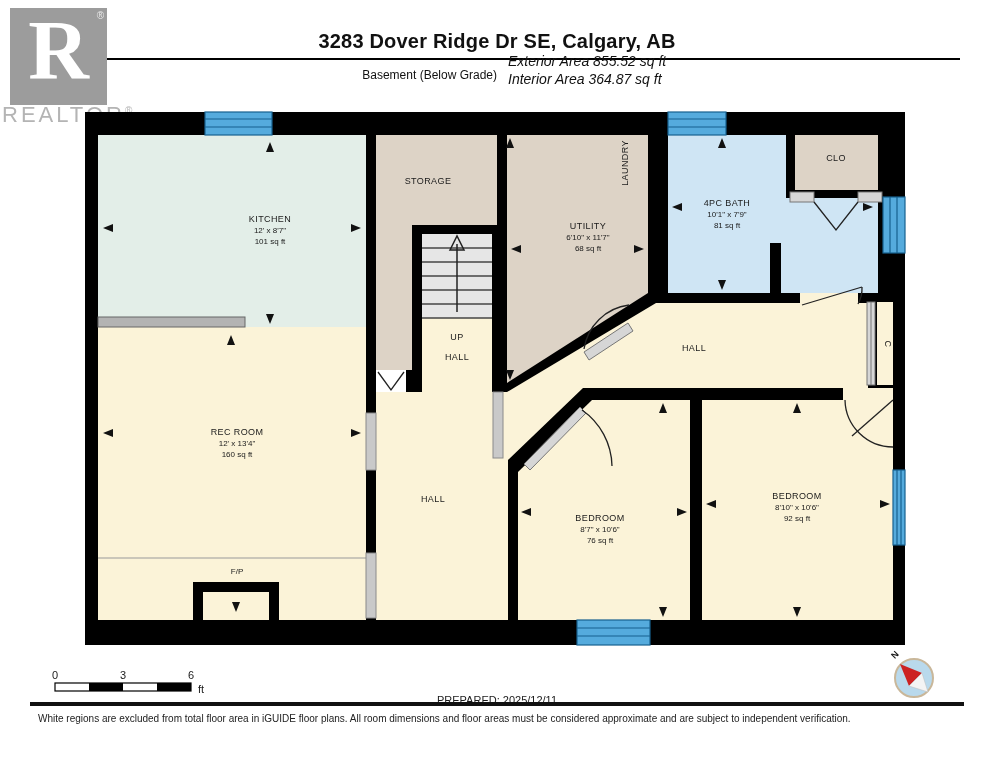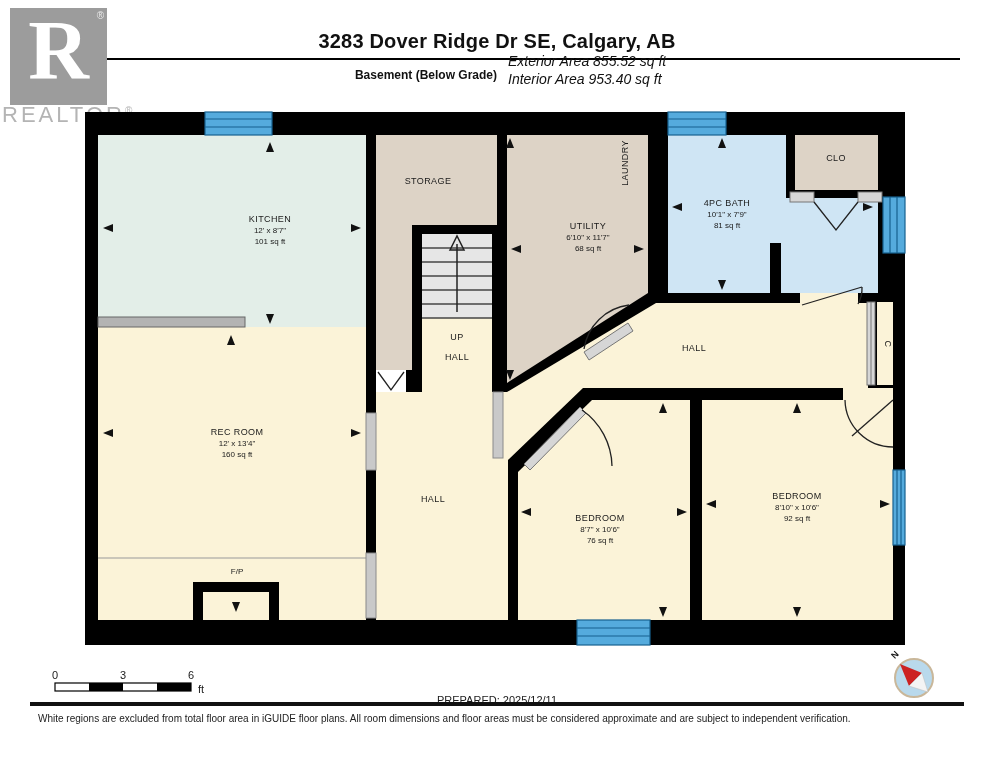--- a/index.html
+++ b/index.html
@@ -2,21 +2,21 @@
 <html><head>
 <meta charset="utf-8">
 <style>
   html,body{margin:0;padding:0;background:#fff;}
   body{width:994px;height:768px;position:relative;overflow:hidden;
        font-family:"Liberation Sans",sans-serif;color:#111;}
   .abs{position:absolute;}
   
   .title{top:30px;left:0;width:994px;text-align:center;font-size:20px;font-weight:bold;letter-spacing:.2px;}
   .rule{top:58px;left:35px;width:925px;height:2px;background:#000;}
-  .floorlabel{top:68px;left:0;width:497px;text-align:right;font-size:12px;font-weight:bold;}
+  .floorlabel{top:68px;left:0;width:497px;text-align:right;font-size:12px;font-weight:normal;}
   .areas{top:52px;left:508px;font-size:14px;line-height:18px;font-style:italic;}
   
   .logoblock{top:8px;left:10px;width:97px;height:97px;background:#9c9c9c;}
   .logoR{position:absolute;left:0;top:-6px;width:97px;height:103px;text-align:center;
          font-family:"Liberation Serif",serif;font-weight:bold;font-size:84px;color:#fff;}
   .logoreg{position:absolute;right:3px;top:2px;font-size:10px;color:#e8e8e8;}
   .logotext{top:102px;left:2px;font-size:22px;color:#b4b4b4;letter-spacing:3px;}
   .logotext sup{font-size:10px;}
   
   .prepared{top:667px;left:0;width:994px;text-align:center;font-size:11px;color:#1a1a1a;margin-top:27px;}
@@ -30,21 +30,21 @@
   .nlab{font-size:9px;font-weight:bold;}
 </style>
 </head>
 <body>
 
 <div class="abs rule"></div>
 <div class="abs title">3283 Dover Ridge Dr SE, Calgary, AB</div>
 <div class="abs floorlabel">Basement (Below Grade)</div>
 <div class="abs areas">
   <div>Exterior Area 855.52 sq ft</div>
-  <div>Interior Area 953.40 sq ft</div>
+  <div>Interior Area 364.87 sq ft</div>
 </div>
 
 <div class="abs logoblock">
   <div class="logoR">R</div>
   <div class="logoreg">®</div>
 </div>
 <div class="abs logotext"><span>REALTOR</span><sup>®</sup></div>
 
 <svg class="abs" style="left:0;top:0" width="994" height="768" viewBox="0 0 994 768">
 

